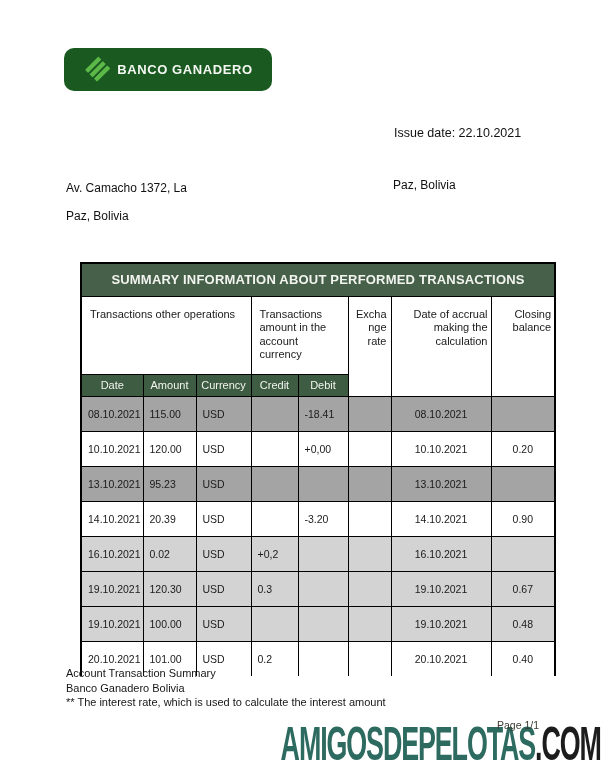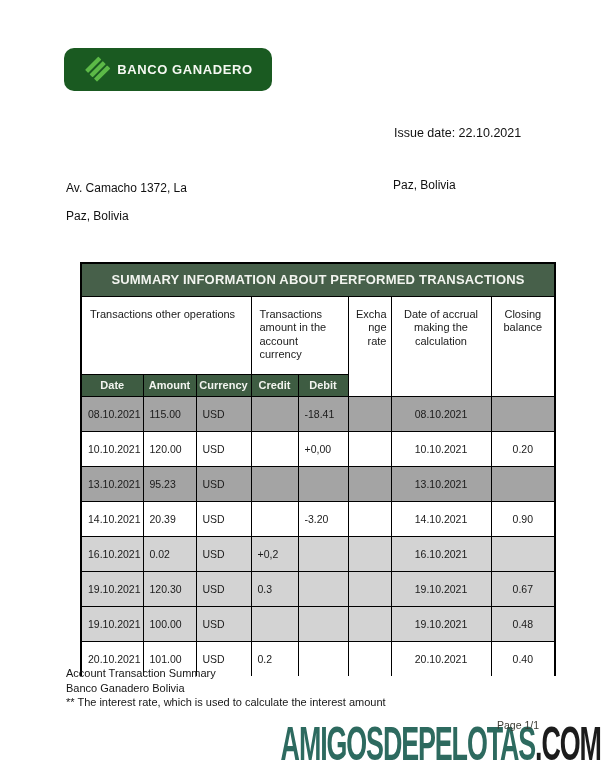--- a/index.html
+++ b/index.html
@@ -32,23 +32,23 @@
 
   
   .tx-table{position:absolute;left:80px;top:262px;width:474px;border-collapse:collapse;table-layout:fixed;
             border-left:2px solid var(--border-black);border-right:2px solid var(--border-black);
             border-top:2px solid var(--border-black);font-size:10.5px;color:var(--text-dark);}
   .tx-table th,.tx-table td{border:1px solid var(--border-black);overflow:hidden;}
   .tx-table .title-cell{background:var(--table-header-green);color:#f2f4ef;
             font-size:13px;font-weight:600;letter-spacing:0.2px;text-align:center;height:33px;}
   .tx-table .group-row th{background:#ffffff;font-weight:400;font-size:11px;
             vertical-align:top;text-align:left;padding:11px 6px 12px 8px;height:58px;line-height:13.5px;}
-  .tx-table .group-row th.center{text-align:center;padding-left:3px;padding-right:3px;}
+  .tx-table .group-row th.center{text-align:right;padding-left:3px;padding-right:3px;}
   .tx-table .group-row th.wrap-break{overflow-wrap:break-word;word-break:break-word;padding-left:5px;padding-right:4px;text-align:right;}
-  .tx-table .sub-row th{background:var(--subheader-green);color:#f2f4ef;font-weight:700;
+  .tx-table .sub-row th{background:var(--subheader-green);color:#f2f4ef;font-weight:400;
             font-size:11px;text-align:center;height:22px;padding:2px;}
   .tx-table tbody td{height:35px;vertical-align:middle;padding:2px 2px 2px 6px;white-space:nowrap;}
   .tx-table tbody td.center{text-align:center;padding-left:2px;}
   .tx-table tbody tr.shade-dark td{background:var(--row-dark);}
   .tx-table tbody tr.shade-light td{background:var(--row-light);}
   .tx-table tbody tr.shade-white td{background:#ffffff;}
   .tx-table tbody tr:last-child td{border-bottom:none;}
 
   
   .footer-notes{position:absolute;left:66px;top:666px;font-size:11px;line-height:14.5px;color:#161616;}

